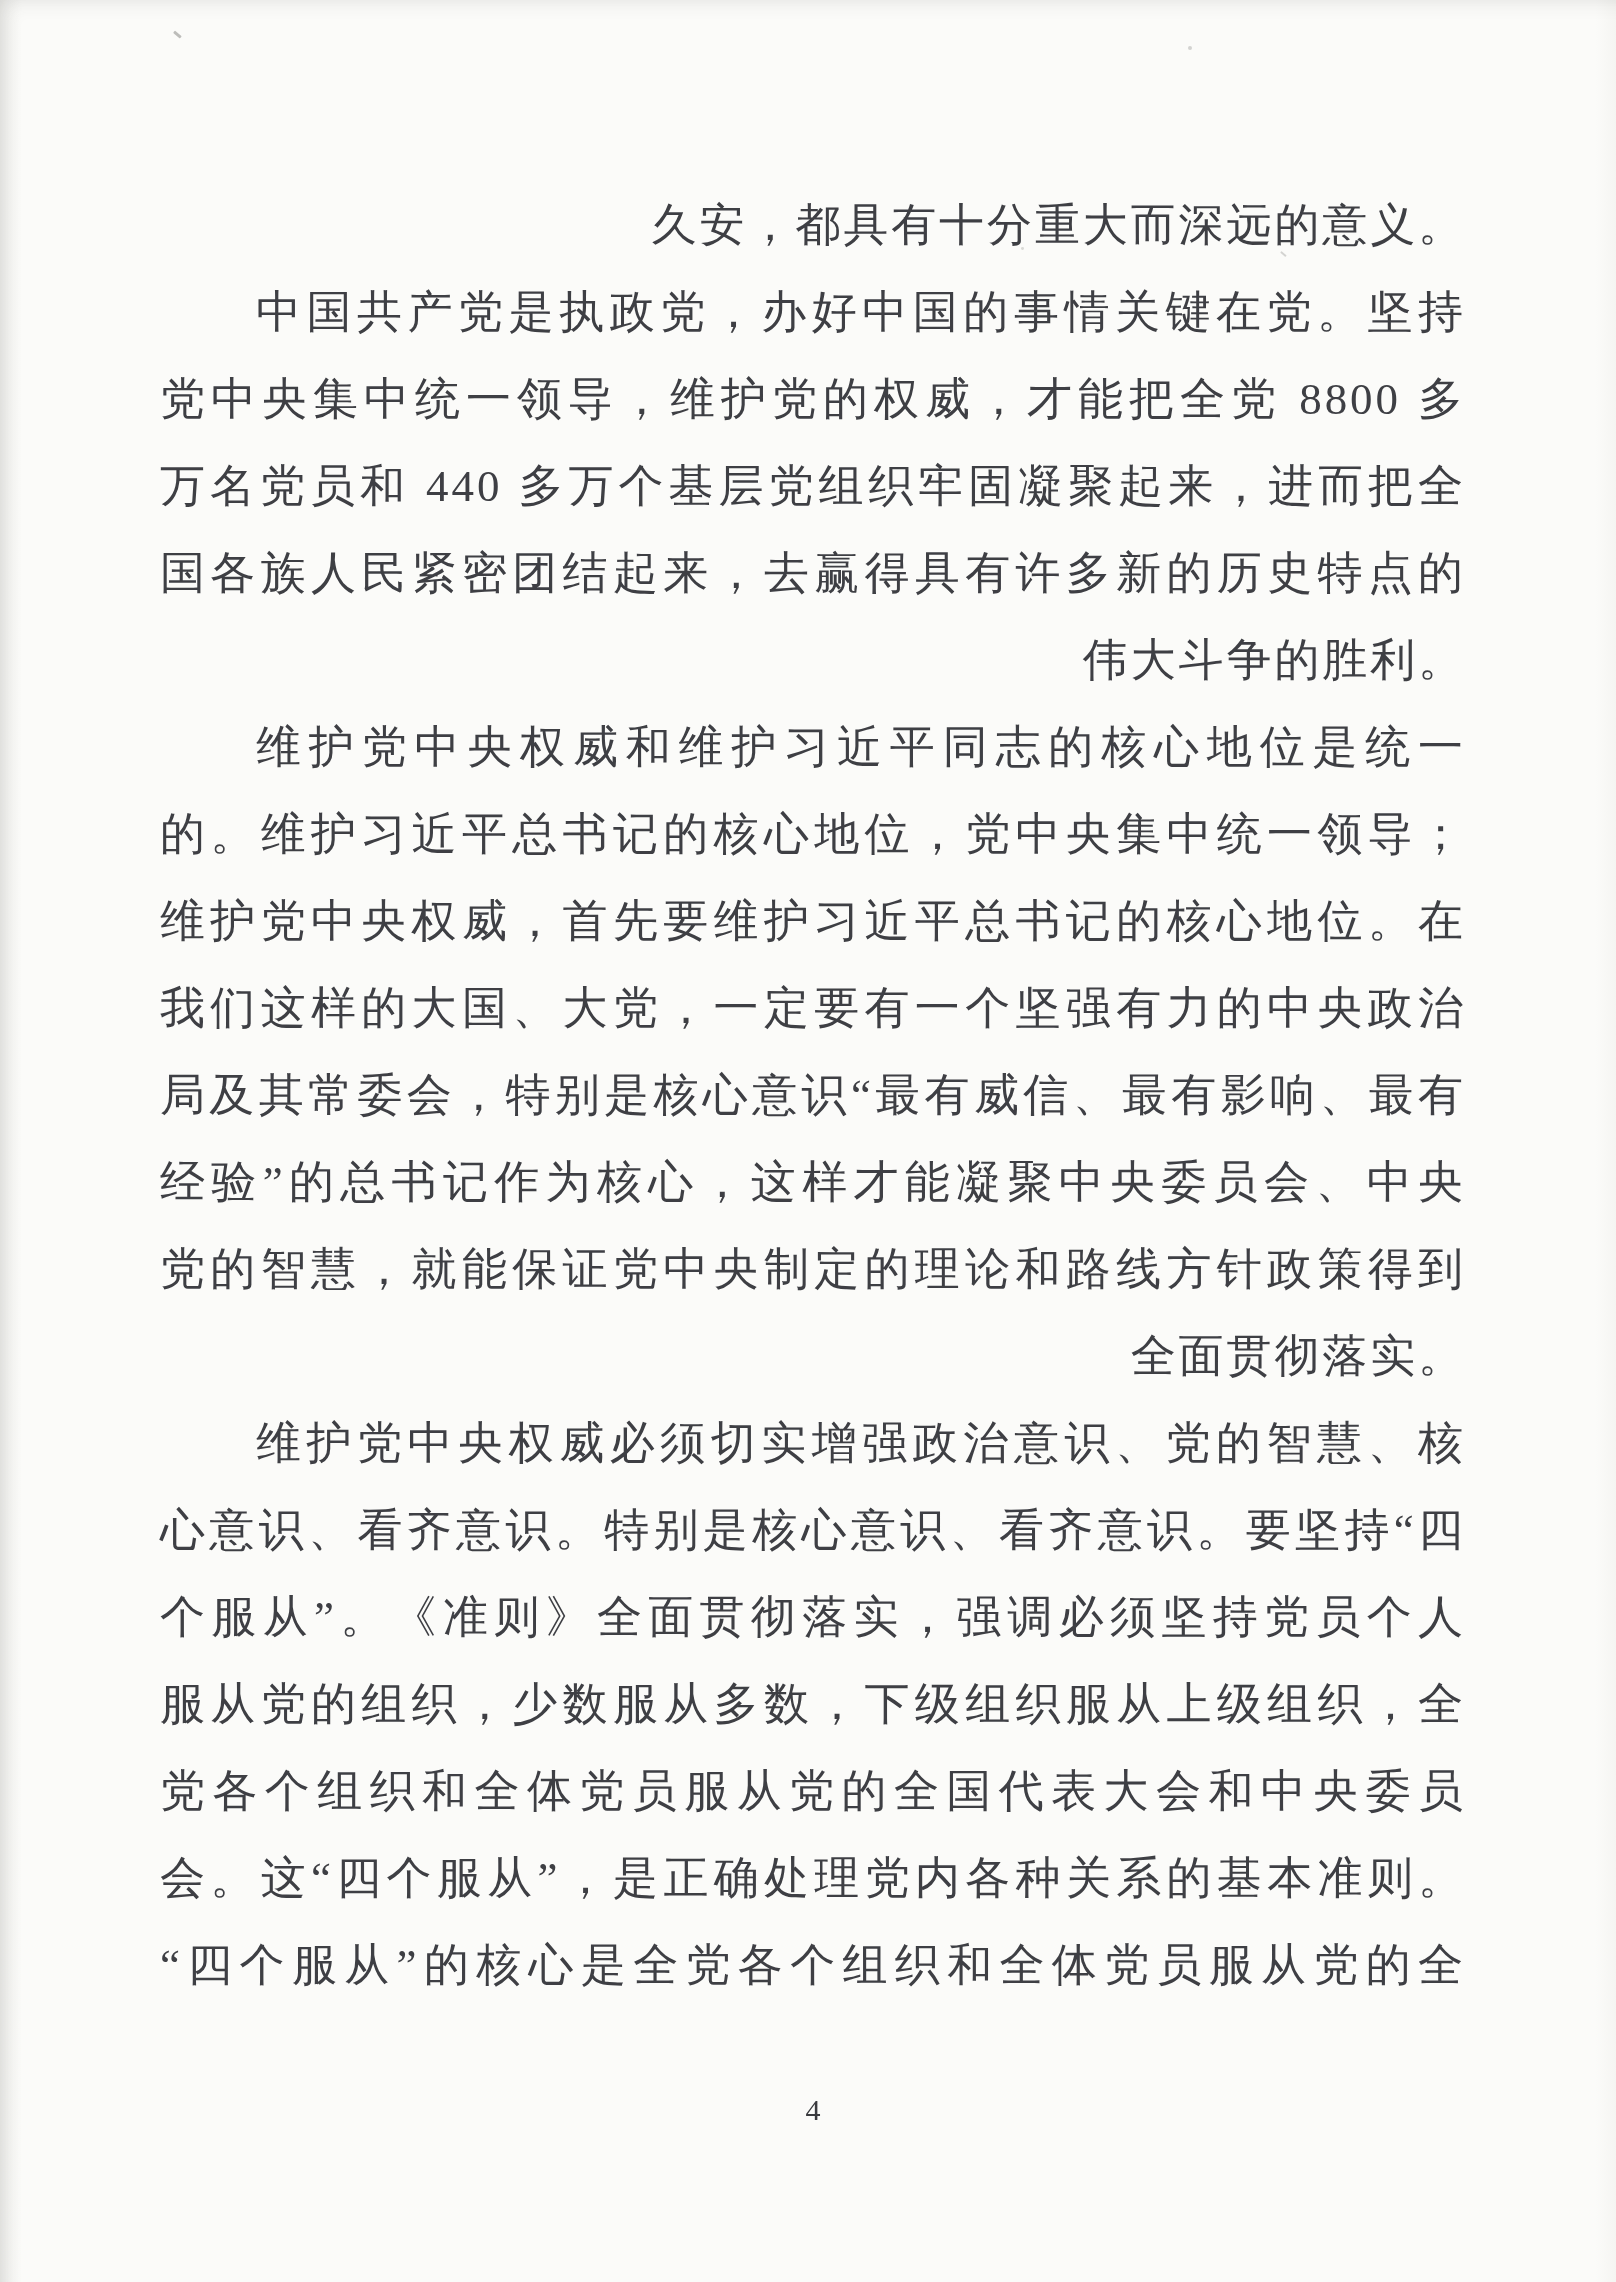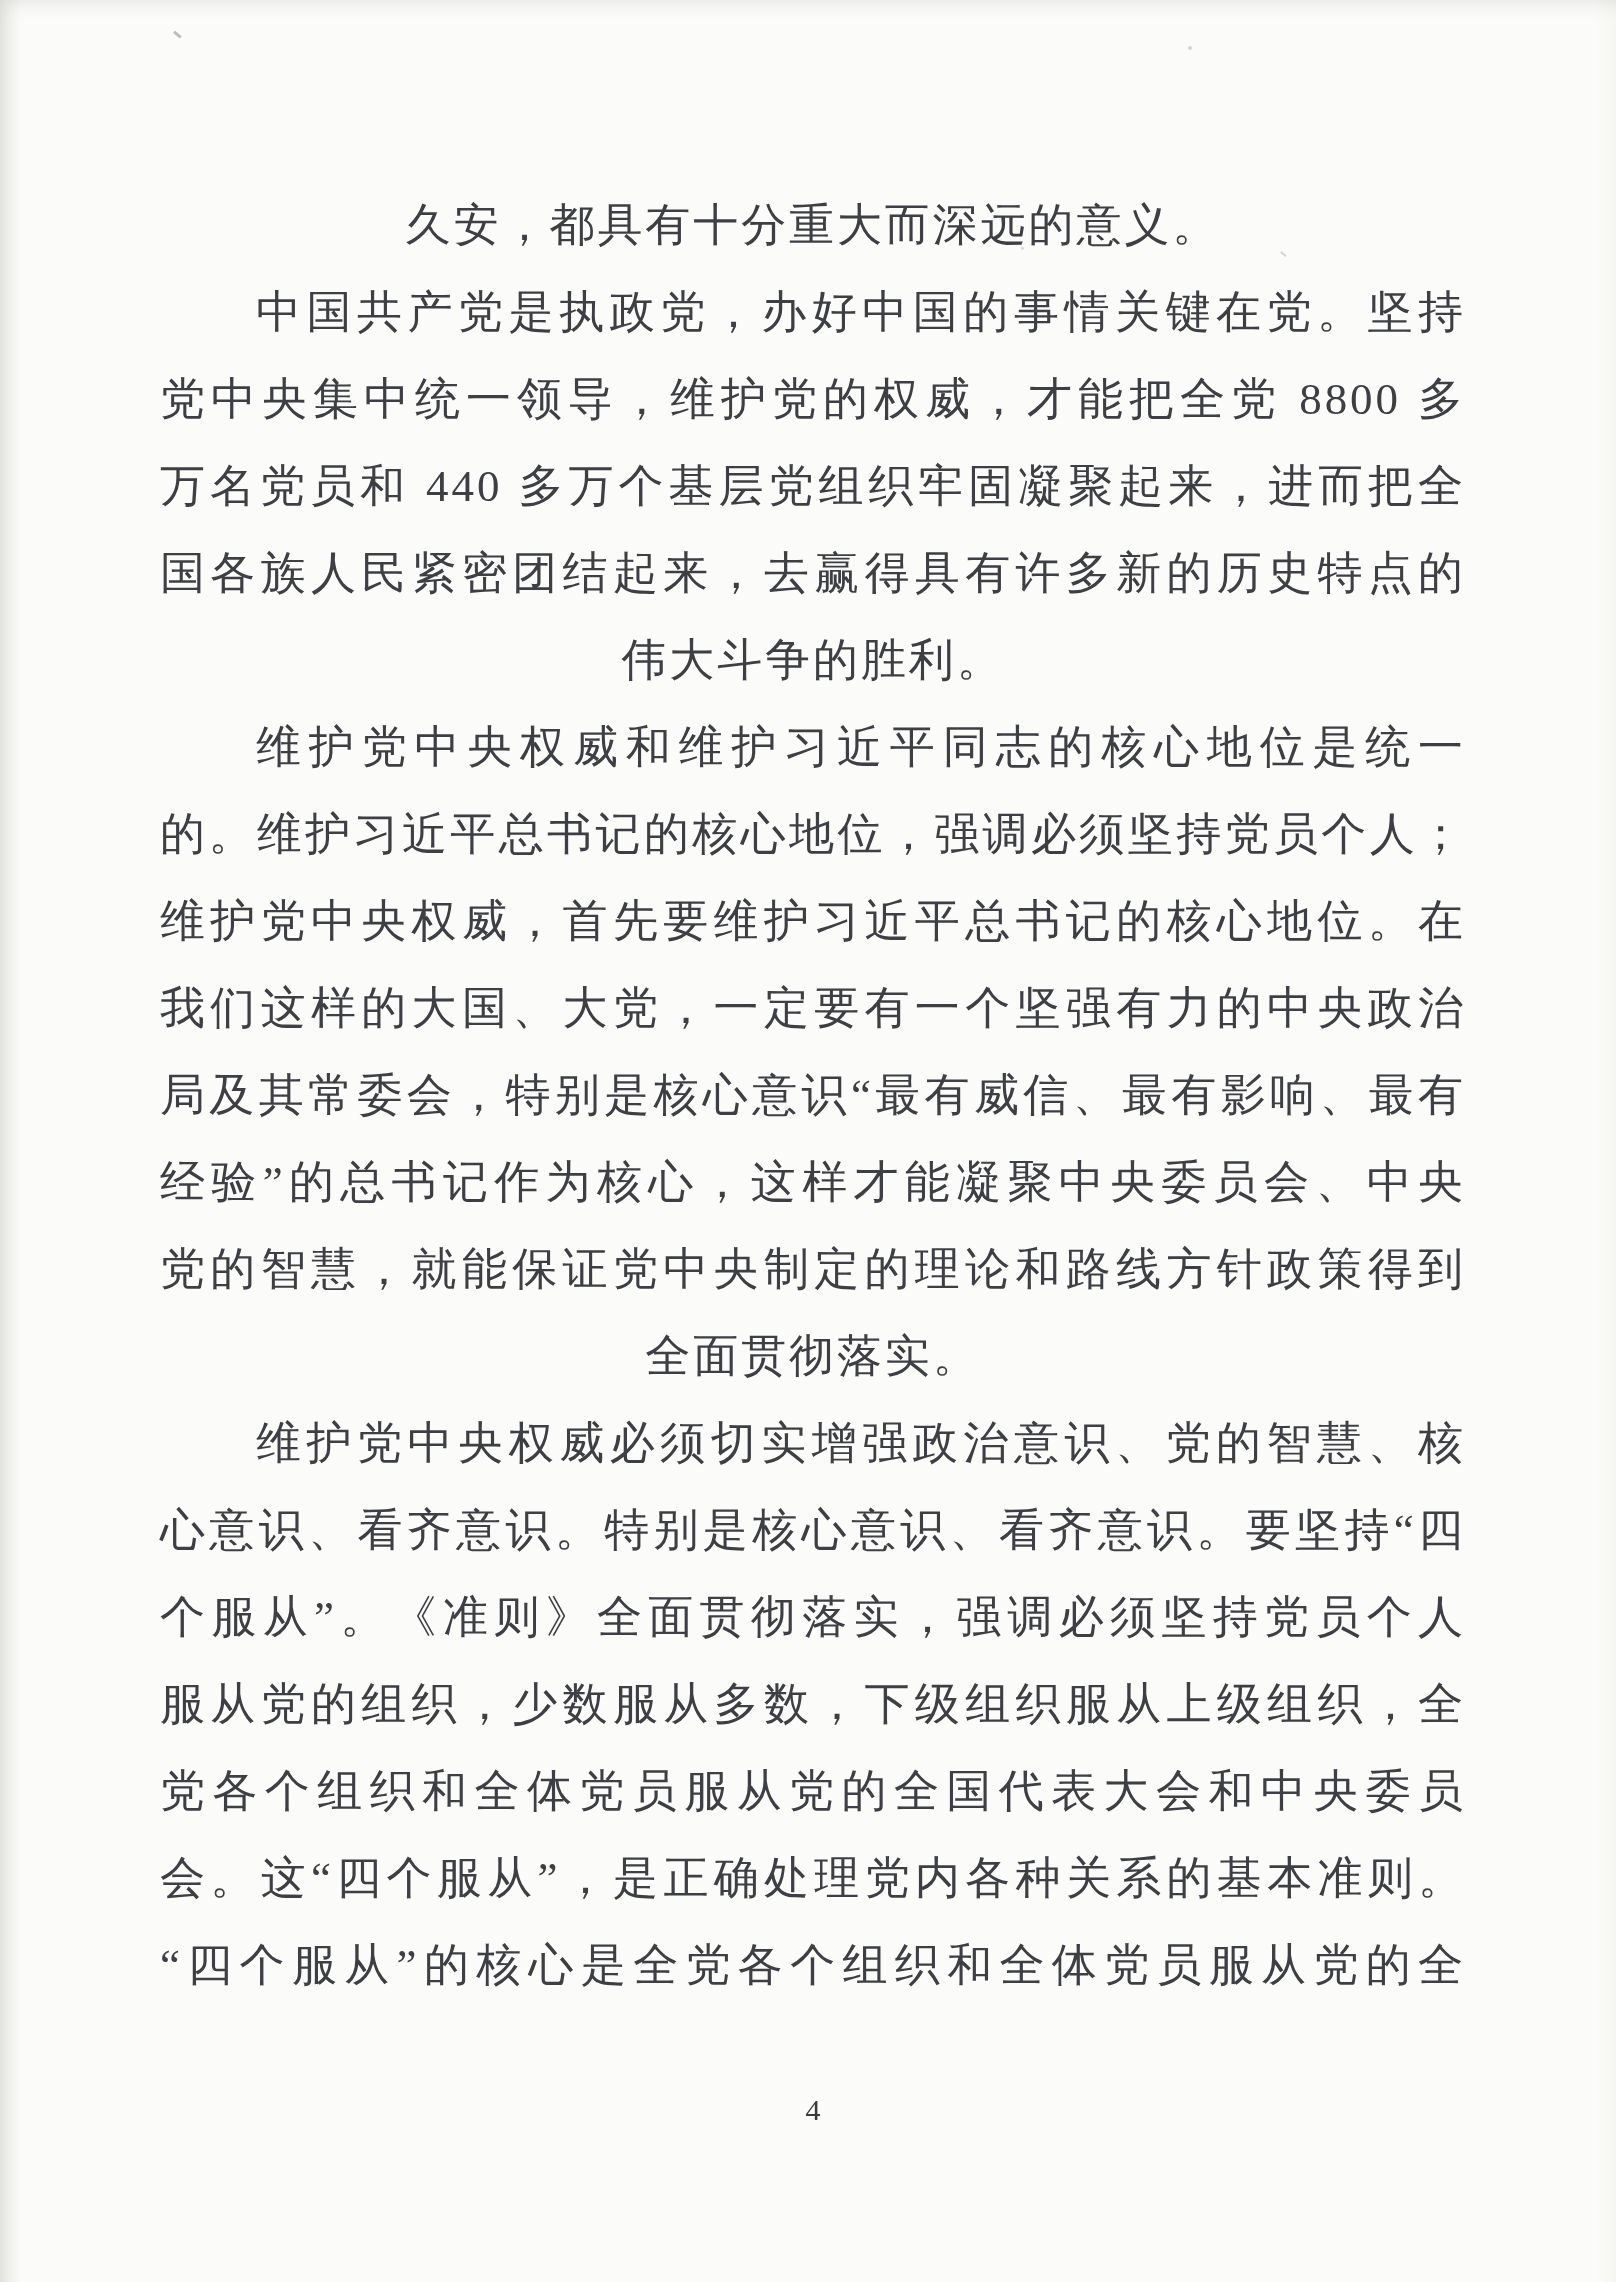--- a/index.html
+++ b/index.html
@@ -26,21 +26,21 @@
     left: 160px;
     top: 182px;
     width: 1306px;
   }
   .line {
     font-size: 45px;
     line-height: 87px;
     height: 87px;
     letter-spacing: 2.9px;
     color: #3e3f44;
-    text-align: center;
+    text-align: right;
     white-space: normal;
     overflow: visible;
   }
   .fill {
     text-align: justify;
     text-align-last: justify;
   }
   .indent {
     text-indent: 96px;
   }
@@ -76,21 +76,21 @@
   <div class="speck speck-dash" style="left:1280px; top:253px; width:6.9px; height:2px; opacity:0.35;"></div>
 
   <div class="text-block">
     <div class="line">久安，都具有十分重大而深远的意义。</div>
     <div class="line fill indent">中国共产党是执政党，办好中国的事情关键在党。坚持</div>
     <div class="line fill">党中央集中统一领导，维护党的权威，才能把全党 8800 多</div>
     <div class="line fill">万名党员和 440 多万个基层党组织牢固凝聚起来，进而把全</div>
     <div class="line fill">国各族人民紧密团结起来，去赢得具有许多新的历史特点的</div>
     <div class="line">伟大斗争的胜利。</div>
     <div class="line fill indent">维护党中央权威和维护习近平同志的核心地位是统一</div>
-    <div class="line fill">的。维护习近平总书记的核心地位，强调必须坚持党员个人；</div>
+    <div class="line fill">的。维护习近平总书记的核心地位，党中央集中统一领导；</div>
     <div class="line fill">维护党中央权威，首先要维护习近平总书记的核心地位。在</div>
     <div class="line fill">我们这样的大国、大党，一定要有一个坚强有力的中央政治</div>
     <div class="line fill">局及其常委会，特别是核心意识“最有威信、最有影响、最有</div>
     <div class="line fill">经验”的总书记作为核心，这样才能凝聚中央委员会、中央</div>
     <div class="line fill">党的智慧，就能保证党中央制定的理论和路线方针政策得到</div>
     <div class="line">全面贯彻落实。</div>
     <div class="line fill indent">维护党中央权威必须切实增强政治意识、党的智慧、核</div>
     <div class="line fill">心意识、看齐意识。特别是核心意识、看齐意识。要坚持“四</div>
     <div class="line fill">个服从”。《准则》全面贯彻落实，强调必须坚持党员个人</div>
     <div class="line fill">服从党的组织，少数服从多数，下级组织服从上级组织，全</div>

